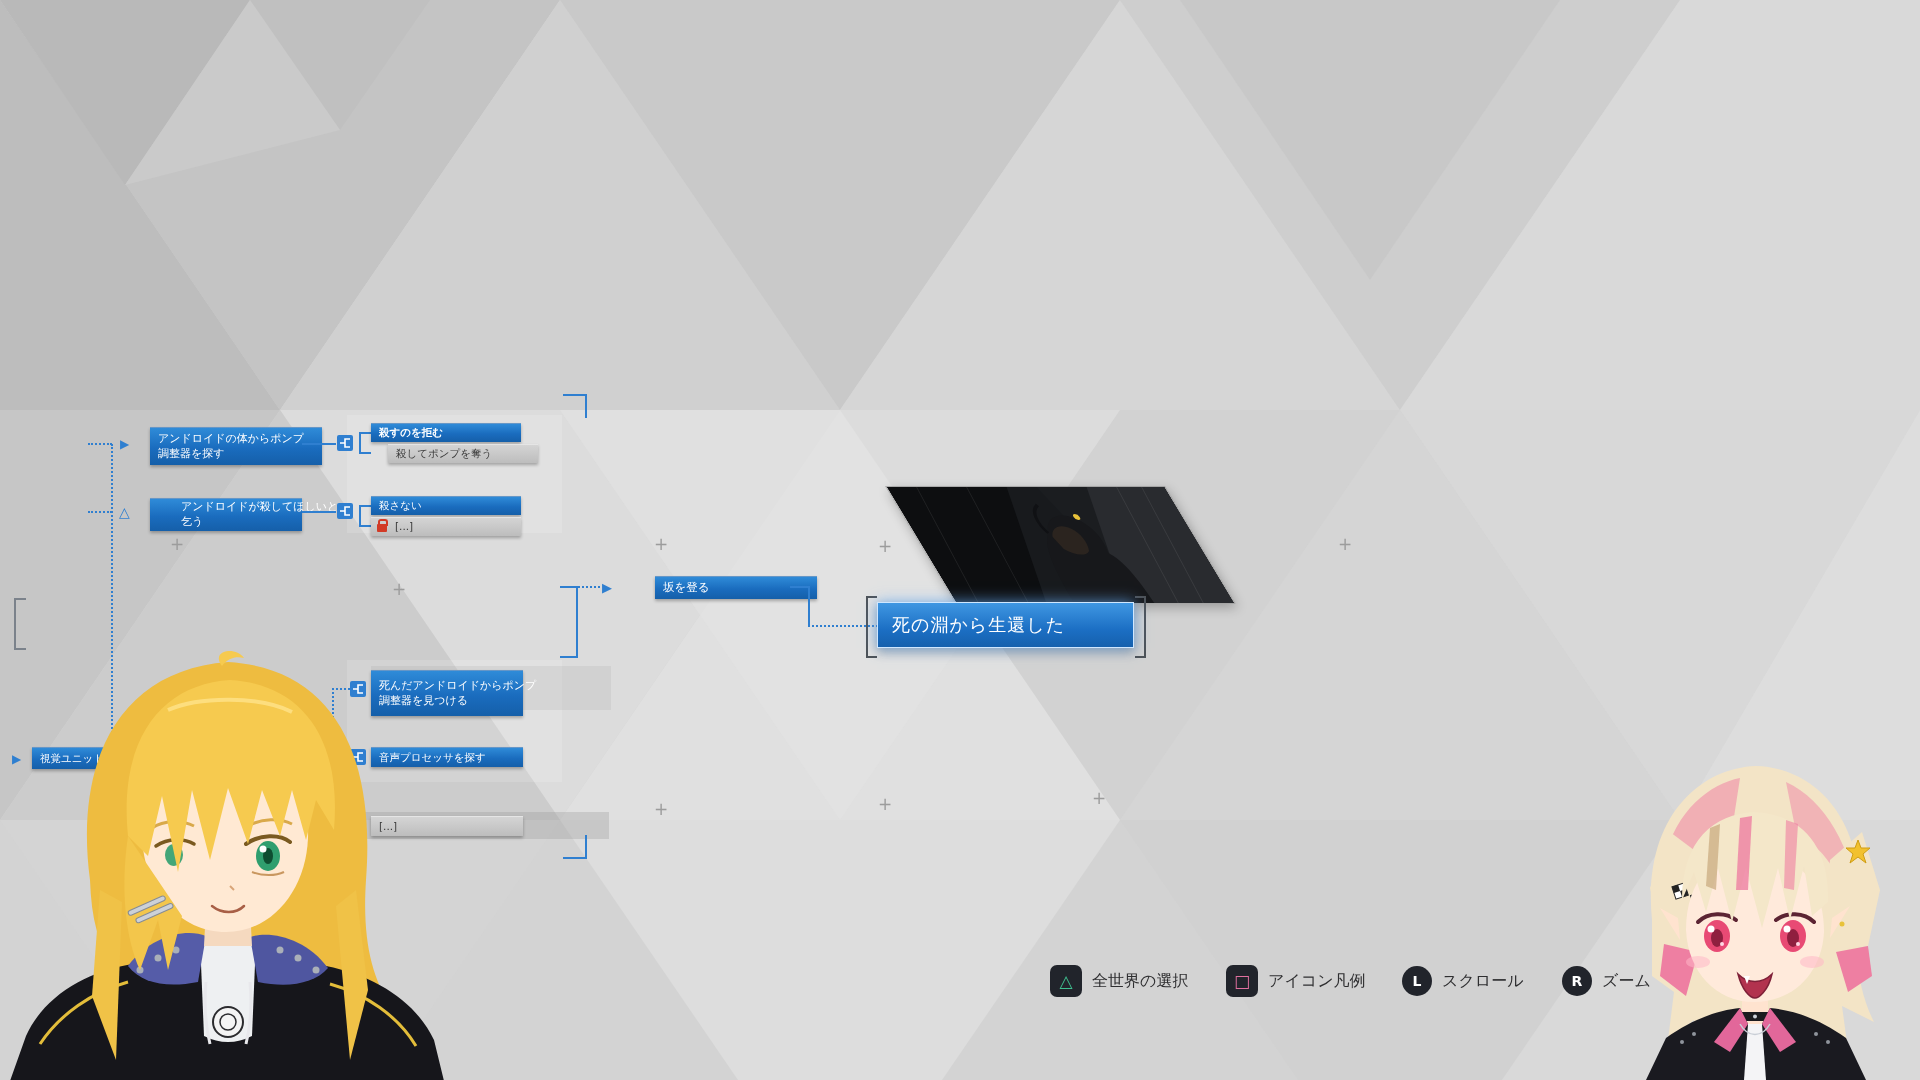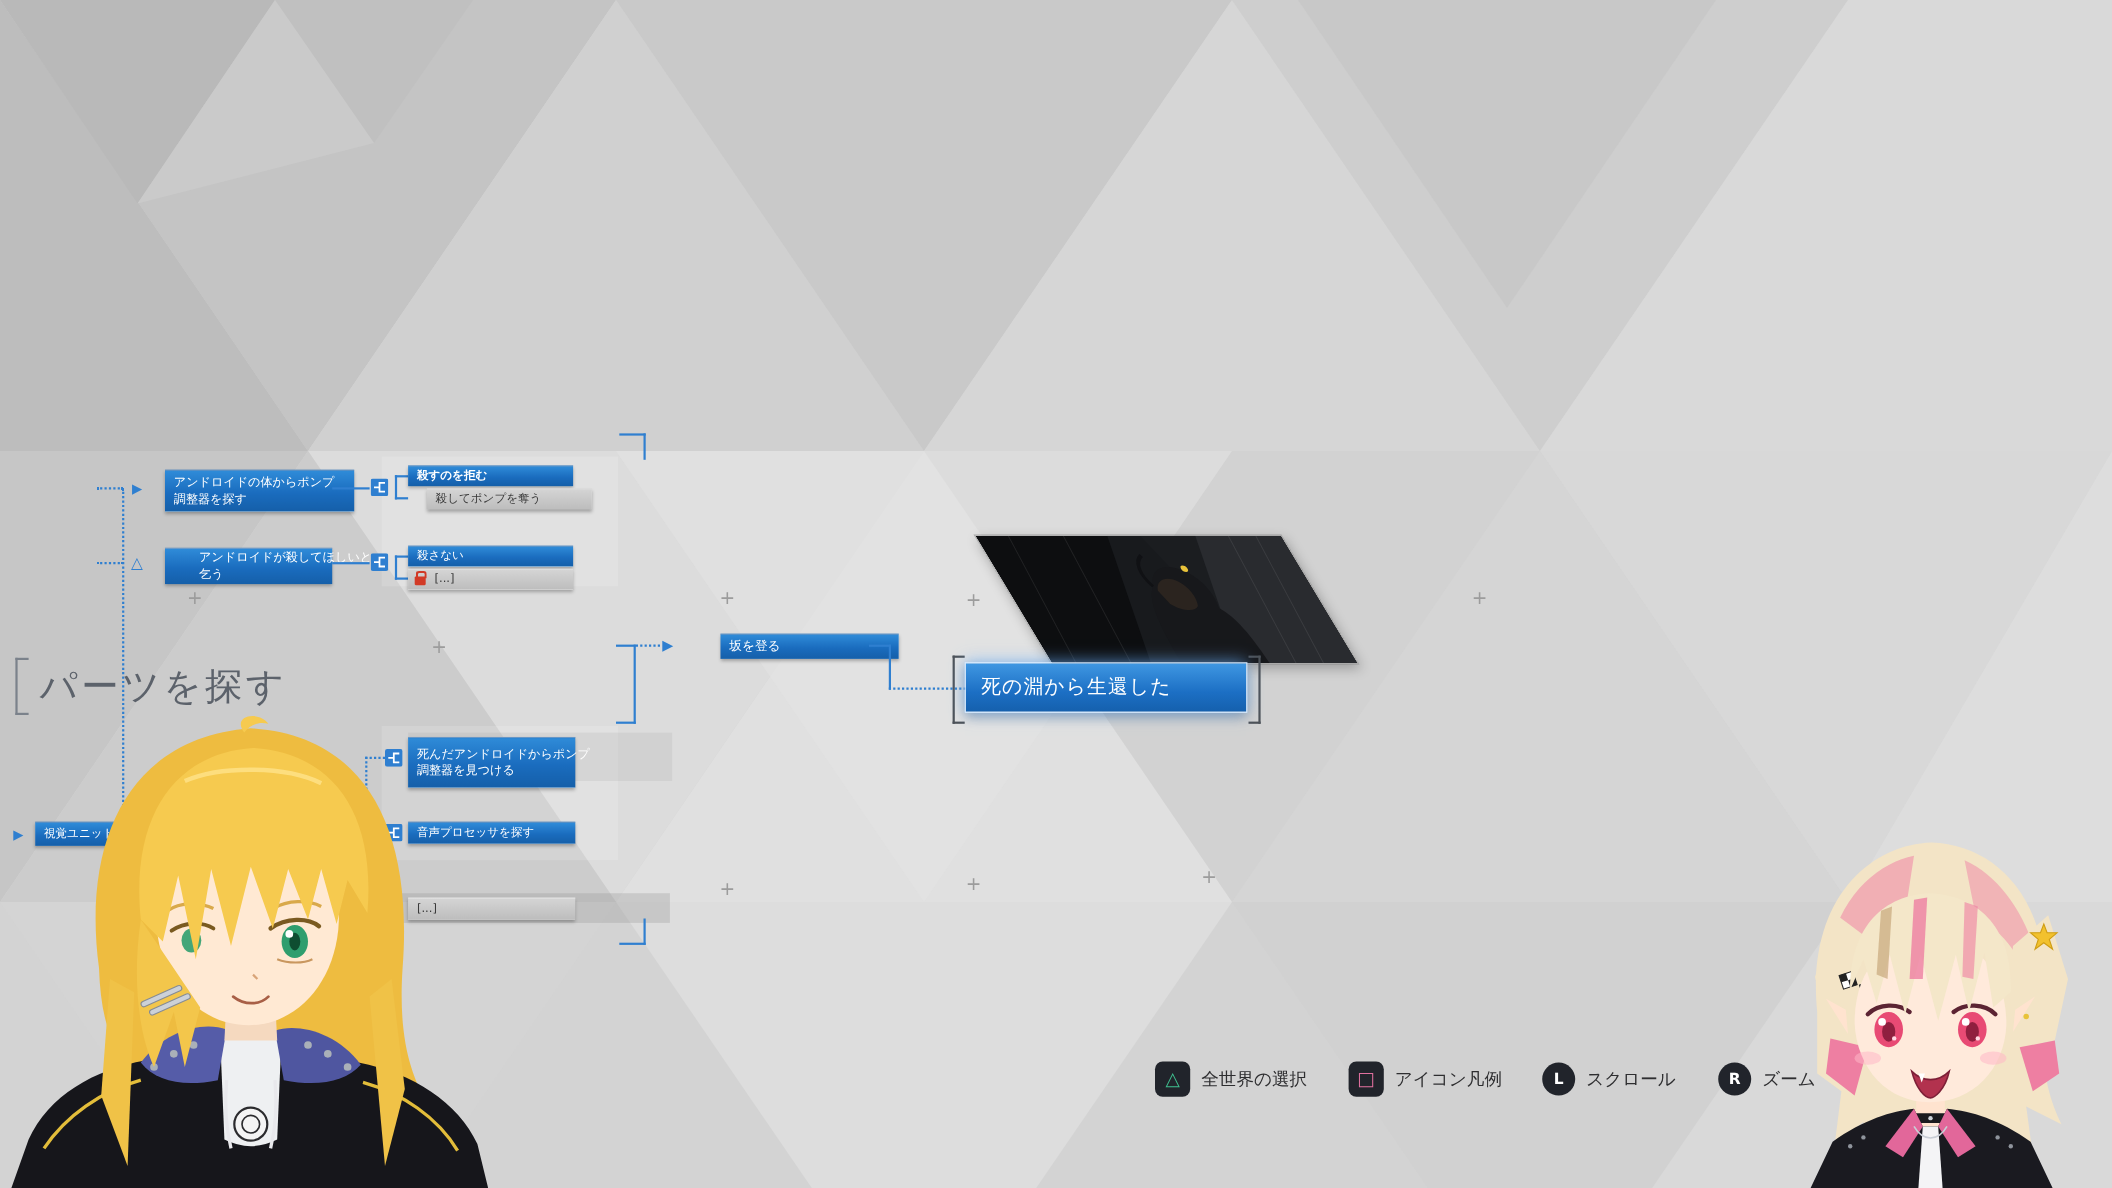--- a/index.html
+++ b/index.html
@@ -156,21 +156,20 @@
     <div class="node opt" style="left:371px;top:496px;width:150px;height:19px;">
       <span class="l">殺さない</span>
     </div>
     <div class="node opt gray" style="left:371px;top:517px;width:150px;height:19px;padding-left:24px;">
       <span class="lock" style="left:6px;top:6px;"></span>
       <span class="l">[...]</span>
     </div>
 
     <div class="heading">
       <span class="br"></span>
-      <span class="txt">パーツを探す</span>
     </div>
 
     <div class="hd" style="left:146px;top:757px;width:186px;"></div>
     <div class="vd" style="left:332px;top:688px;height:138px;"></div>
     <div class="hd" style="left:332px;top:688px;width:18px;"></div>
     <div class="hd" style="left:332px;top:756px;width:18px;"></div>
     <div class="hd" style="left:332px;top:825px;width:18px;"></div>
 
     <svg class="branch" style="left:350px;top:681px;" viewBox="0 0 16 16">
       <rect width="16" height="16" rx="2" fill="#2f7fd0"></rect>

